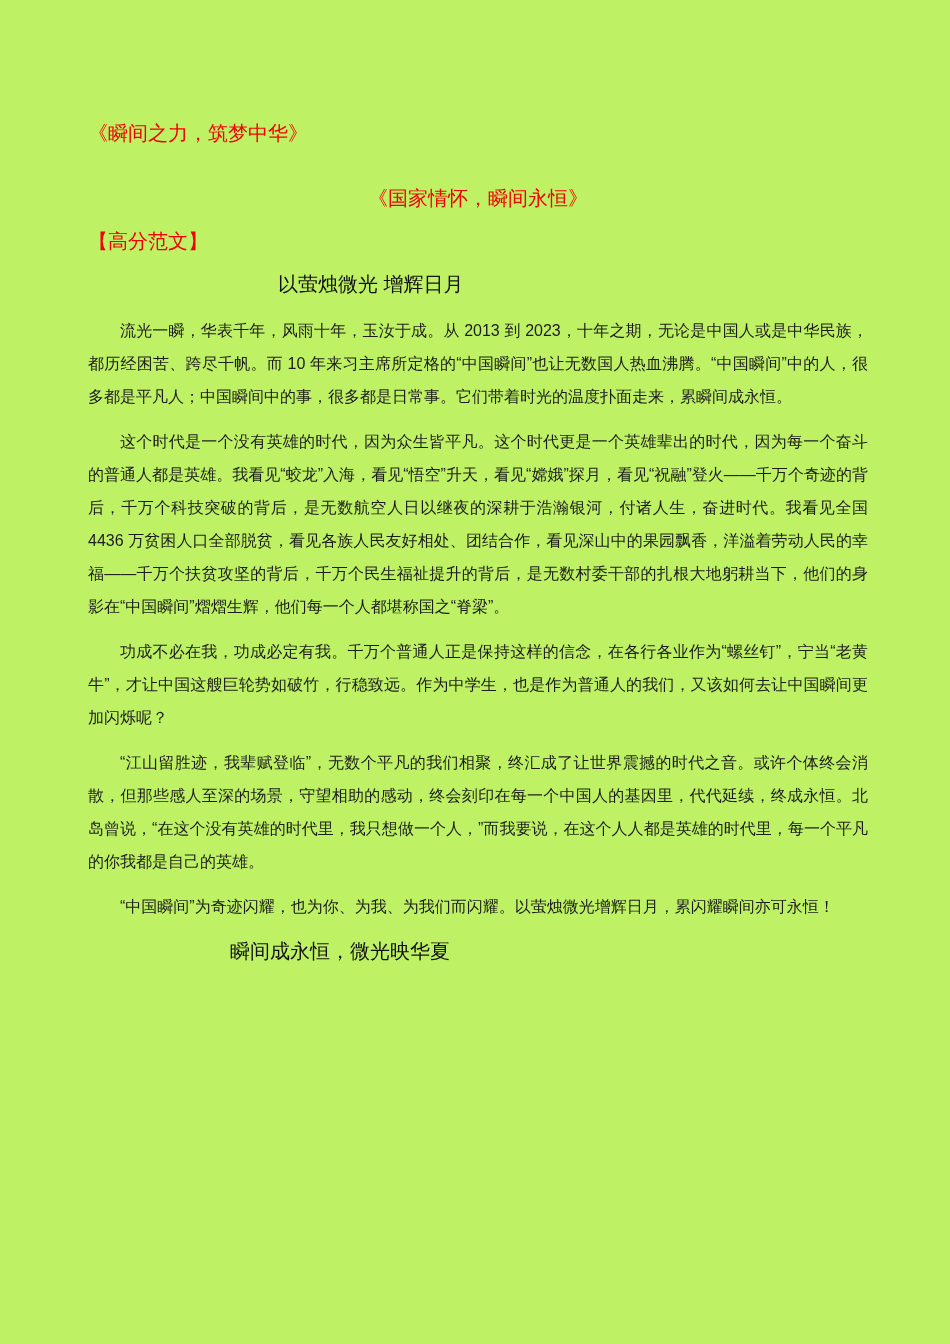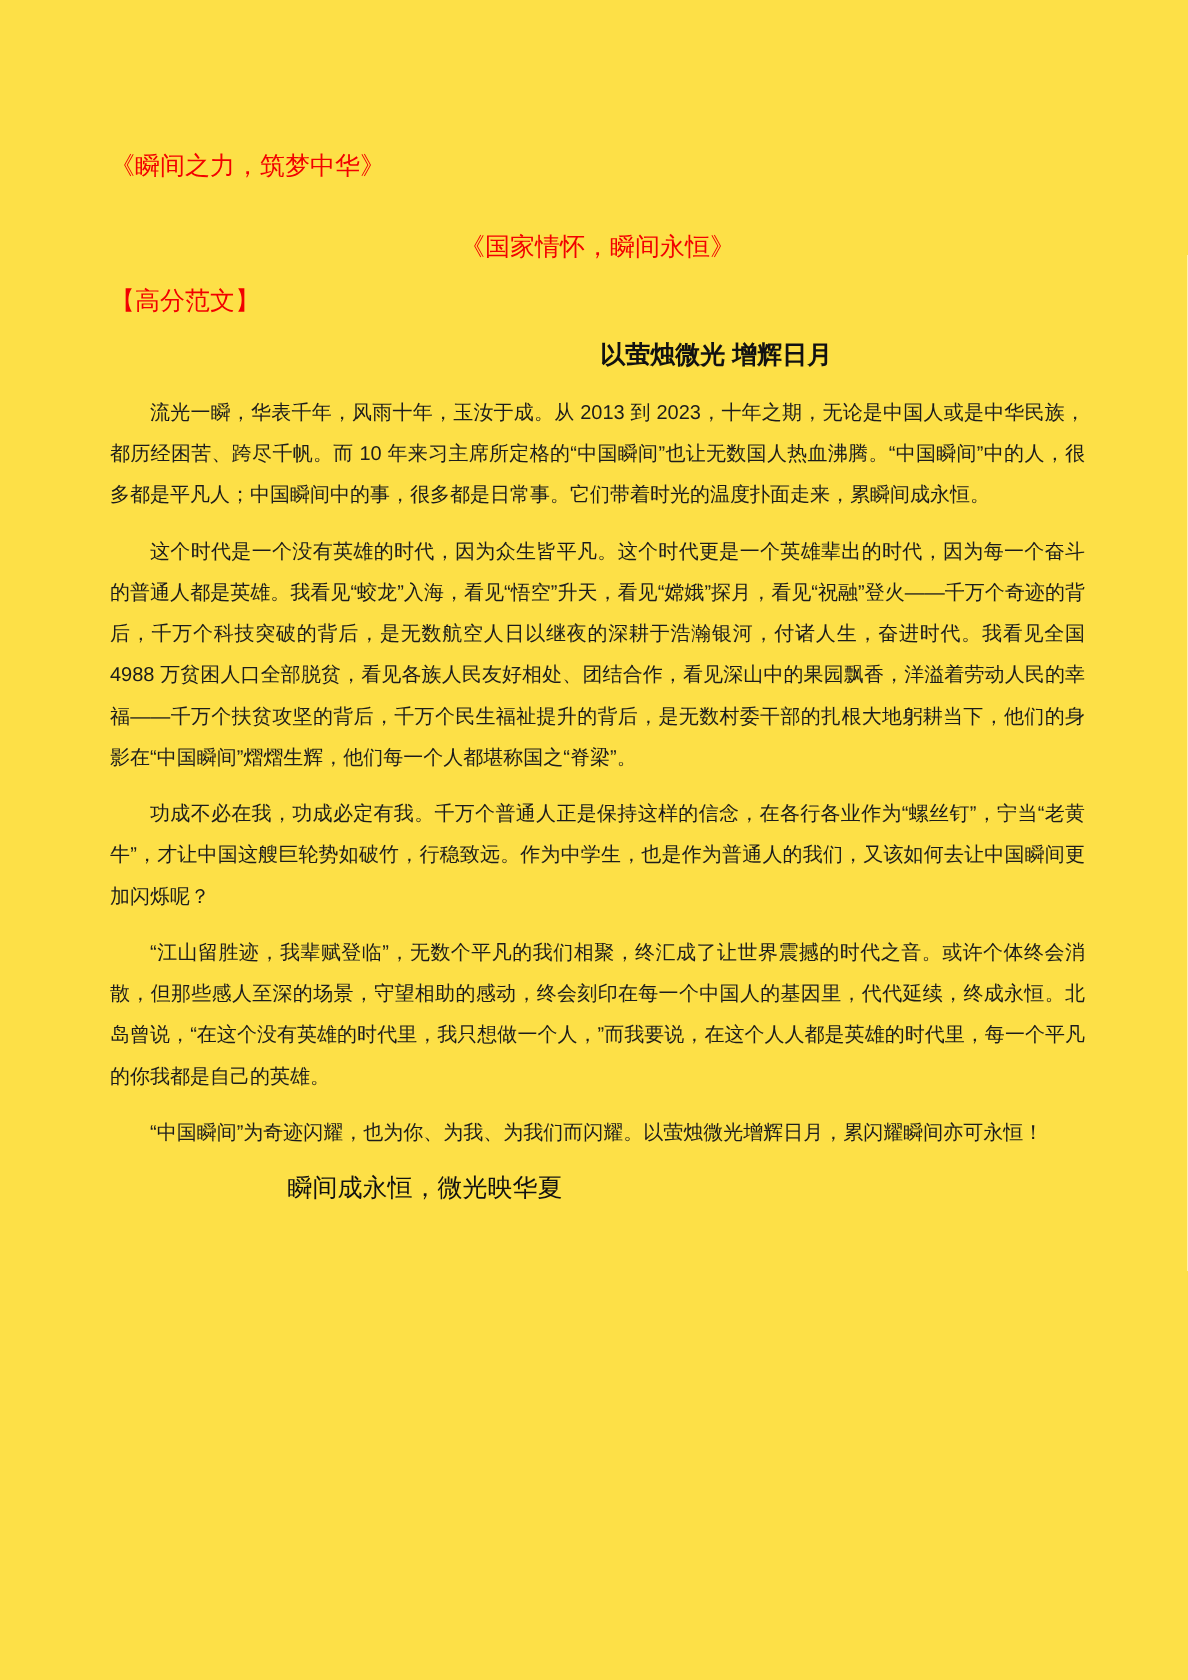--- a/index.html
+++ b/index.html
@@ -5,21 +5,21 @@
   html, body {
     margin: 0;
     padding: 0;
     background: #ffffff;
   }
   .page {
     position: relative;
     width: 950px;
     height: 1344px;
     box-sizing: border-box;
-    background: #fde047;
+    background: #bef264;
     padding: 121px 82px 40px 88px;
     font-family: "Liberation Sans", sans-serif;
     color: #1c1c1c;
     overflow: hidden;
   }
   .red-heading {
     color: #f20000;
     font-size: 20px;
     line-height: 24px;
     font-weight: normal;
@@ -29,25 +29,24 @@
     margin-bottom: 19px;
     text-align: center;
   }
   .red-heading.section-label {
     font-weight: normal;
     margin-bottom: 18px;
   }
   .essay-title {
     font-size: 20px;
     line-height: 26px;
-    font-weight: bold;
+    font-weight: normal;
     color: #111111;
     margin: 0 0 17px 0;
     padding-left: 190px;
-    text-align: center;
   }
   .essay-body p {
     font-size: 16px;
     line-height: 33px;
     margin: 0 0 12px 0;
     text-indent: 2em;
     text-align: justify;
     color: #1c1c1c;
   }
   .closing-title {
@@ -67,21 +66,21 @@
   <div class="red-heading">《瞬间之力，筑梦中华》</div>
 
   <div class="red-heading second">《国家情怀，瞬间永恒》</div>
 
   <div class="red-heading section-label">【高分范文】</div>
 
   <div class="essay-title">以萤烛微光 增辉日月</div>
 
   <div class="essay-body">
     <p>流光一瞬，华表千年，风雨十年，玉汝于成。从 2013 到 2023，十年之期，无论是中国人或是中华民族，都历经困苦、跨尽千帆。而 10 年来习主席所定格的“中国瞬间”也让无数国人热血沸腾。“中国瞬间”中的人，很多都是平凡人；中国瞬间中的事，很多都是日常事。它们带着时光的温度扑面走来，累瞬间成永恒。</p>
-    <p>这个时代是一个没有英雄的时代，因为众生皆平凡。这个时代更是一个英雄辈出的时代，因为每一个奋斗的普通人都是英雄。我看见“蛟龙”入海，看见“悟空”升天，看见“嫦娥”探月，看见“祝融”登火——千万个奇迹的背后，千万个科技突破的背后，是无数航空人日以继夜的深耕于浩瀚银河，付诸人生，奋进时代。我看见全国 4988 万贫困人口全部脱贫，看见各族人民友好相处、团结合作，看见深山中的果园飘香，洋溢着劳动人民的幸福——千万个扶贫攻坚的背后，千万个民生福祉提升的背后，是无数村委干部的扎根大地躬耕当下，他们的身影在“中国瞬间”熠熠生辉，他们每一个人都堪称国之“脊梁”。</p>
+    <p>这个时代是一个没有英雄的时代，因为众生皆平凡。这个时代更是一个英雄辈出的时代，因为每一个奋斗的普通人都是英雄。我看见“蛟龙”入海，看见“悟空”升天，看见“嫦娥”探月，看见“祝融”登火——千万个奇迹的背后，千万个科技突破的背后，是无数航空人日以继夜的深耕于浩瀚银河，付诸人生，奋进时代。我看见全国 4436 万贫困人口全部脱贫，看见各族人民友好相处、团结合作，看见深山中的果园飘香，洋溢着劳动人民的幸福——千万个扶贫攻坚的背后，千万个民生福祉提升的背后，是无数村委干部的扎根大地躬耕当下，他们的身影在“中国瞬间”熠熠生辉，他们每一个人都堪称国之“脊梁”。</p>
     <p>功成不必在我，功成必定有我。千万个普通人正是保持这样的信念，在各行各业作为“螺丝钉”，宁当“老黄牛”，才让中国这艘巨轮势如破竹，行稳致远。作为中学生，也是作为普通人的我们，又该如何去让中国瞬间更加闪烁呢？</p>
     <p>“江山留胜迹，我辈赋登临”，无数个平凡的我们相聚，终汇成了让世界震撼的时代之音。或许个体终会消散，但那些感人至深的场景，守望相助的感动，终会刻印在每一个中国人的基因里，代代延续，终成永恒。北岛曾说，“在这个没有英雄的时代里，我只想做一个人，”而我要说，在这个人人都是英雄的时代里，每一个平凡的你我都是自己的英雄。</p>
     <p>“中国瞬间”为奇迹闪耀，也为你、为我、为我们而闪耀。以萤烛微光增辉日月，累闪耀瞬间亦可永恒！</p>
   </div>
 
   <div class="closing-title">瞬间成永恒，微光映华夏</div>
 
 </div>
 
 </body></html>

